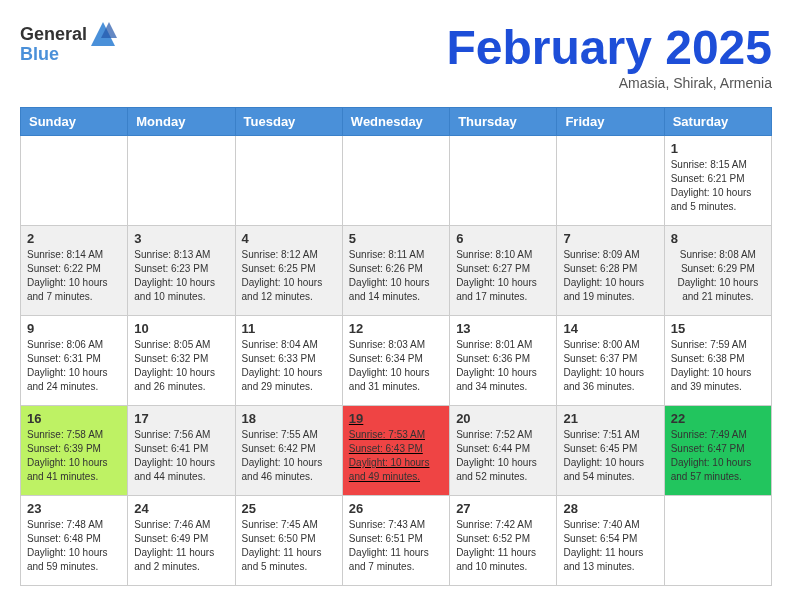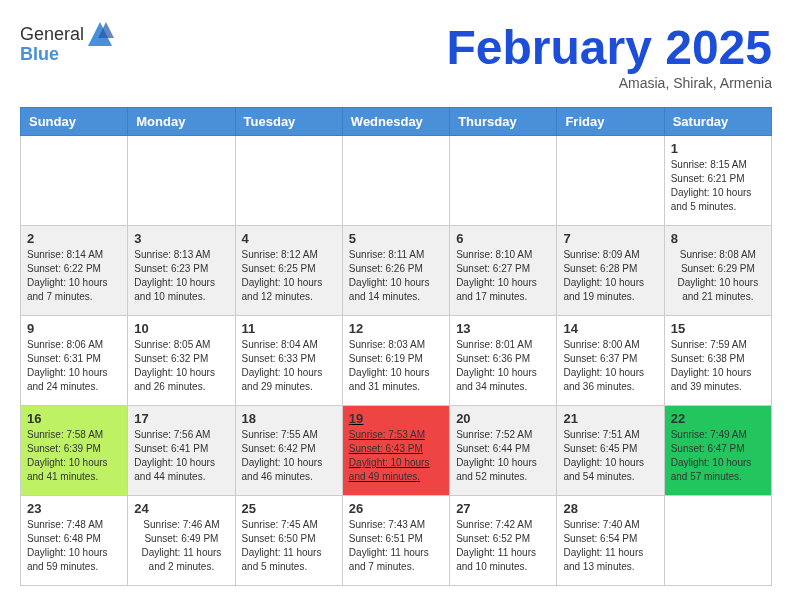--- a/index.html
+++ b/index.html
@@ -15,21 +15,21 @@
       justify-content: space-between;
       align-items: flex-start;
       margin-bottom: 16px;
     }
     .logo {
       display: flex;
       align-items: center;
     }
     .logo-text-general {
       font-size: 18px;
-      font-weight: normal;
+      font-weight: bold;
       color: #333;
     }
     .logo-text-blue {
       font-size: 18px;
       font-weight: bold;
       color: #4a90d9;
     }
     .title-section {
       text-align: right;
     }
@@ -197,21 +197,21 @@
         <td style="background-color: rgb(255, 255, 255);">
           <span class="day-number">11</span>
           <div class="day-info" style="white-space: pre-line;">Sunrise: 8:04 AM
 Sunset: 6:33 PM
 Daylight: 10 hours
 and 29 minutes.</div>
         </td>
         <td style="background-color: rgb(255, 255, 255);">
           <span class="day-number">12</span>
           <div class="day-info" style="white-space: pre-line;">Sunrise: 8:03 AM
-Sunset: 6:19 PM
+Sunset: 6:34 PM
 Daylight: 10 hours
 and 31 minutes.</div>
         </td>
         <td style="background-color: rgb(255, 255, 255);">
           <span class="day-number">13</span>
           <div class="day-info" style="white-space: pre-line;">Sunrise: 8:01 AM
 Sunset: 6:36 PM
 Daylight: 10 hours
 and 34 minutes.</div>
         </td>
@@ -284,21 +284,21 @@
       <tr>
         <td style="background-color: rgb(255, 255, 255);">
           <span class="day-number">23</span>
           <div class="day-info" style="white-space: pre-line;">Sunrise: 7:48 AM
 Sunset: 6:48 PM
 Daylight: 10 hours
 and 59 minutes.</div>
         </td>
         <td style="background-color: rgb(255, 255, 255);">
           <span class="day-number">24</span>
-          <div class="day-info" style="white-space: pre-line; text-align: center;">Sunrise: 7:46 AM
+          <div class="day-info" style="white-space: pre-line;">Sunrise: 7:46 AM
 Sunset: 6:49 PM
 Daylight: 11 hours
 and 2 minutes.</div>
         </td>
         <td style="background-color: rgb(255, 255, 255);">
           <span class="day-number">25</span>
           <div class="day-info" style="white-space: pre-line;">Sunrise: 7:45 AM
 Sunset: 6:50 PM
 Daylight: 11 hours
 and 5 minutes.</div>

